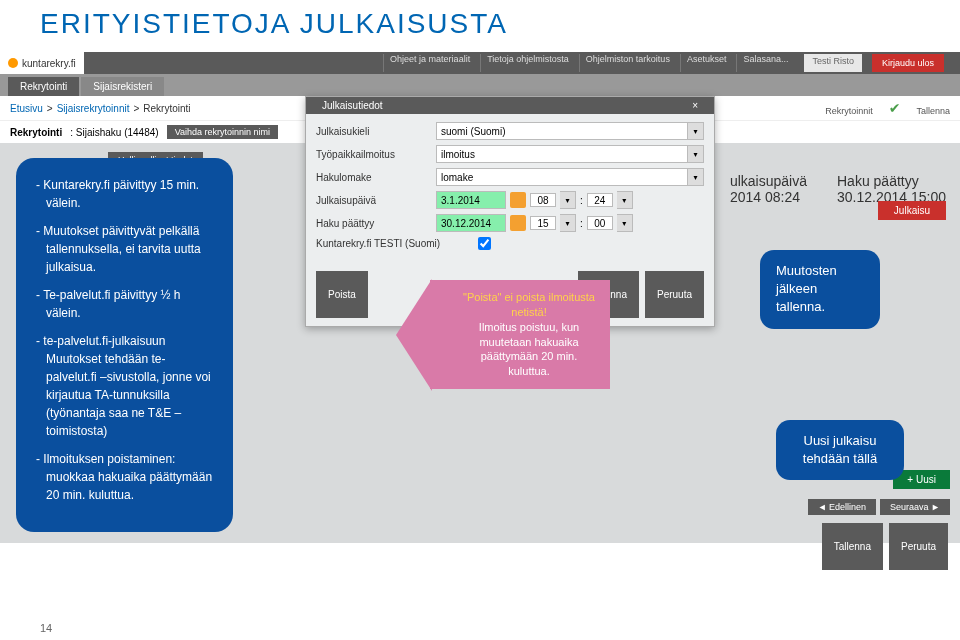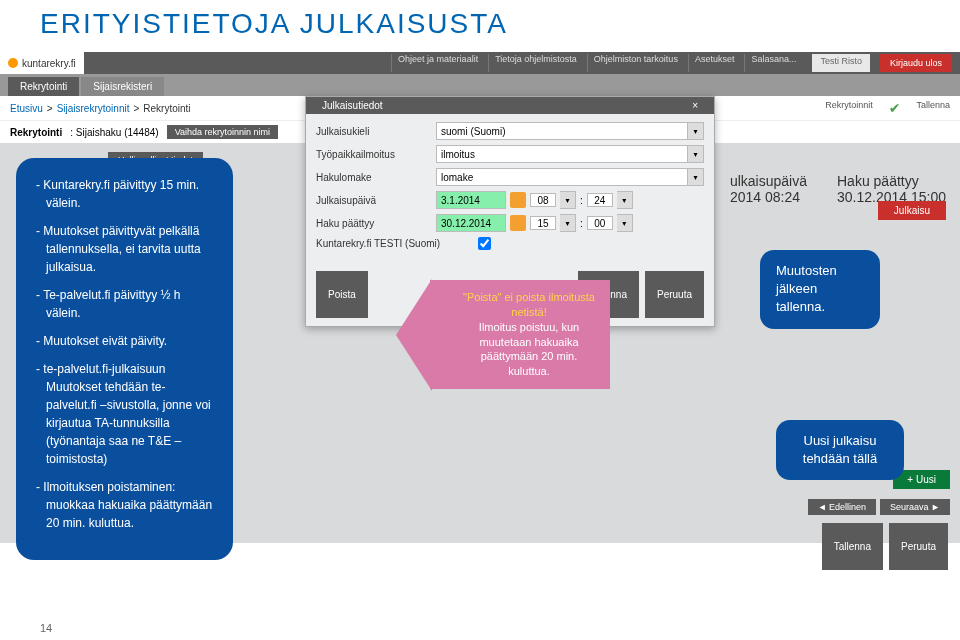--- a/index.html
+++ b/index.html
@@ -6,34 +6,34 @@
   body { width: 960px; height: 640px; background: #fff; position: relative; overflow: hidden; }
   
   .page-title { color: #0066b3; font-size: 28px; font-weight: 300; letter-spacing: 2px; padding: 8px 40px 12px; }
   
   .app { background: #d8dadb; position: relative; }
   
   
   .topbar { background: #5a5a5a; height: 22px; display: flex; align-items: center; font-size: 9px; color: #ddd; }
   .logo-box { background: #fff; height: 22px; padding: 2px 8px; display: flex; align-items: center; font-size: 10px; color: #333; }
   .logo-dot { width: 10px; height: 10px; border-radius: 50%; background: #f90; margin-right: 4px; }
-  .top-links { margin-left: auto; display: flex; gap: 4px; padding-right: 8px; }
+  .top-links { margin-left: auto; display: flex; gap: 4px; padding-right: 16px; }
   .top-link { color: #ddd; padding: 0 6px; border-left: 1px solid #777; }
   .user-badge { background: #e8e8e8; color: #666; padding: 2px 8px; margin: 0 6px; }
   .logout { background: #c9302c; color: #fff; padding: 4px 10px; }
   
   
   .tabs-row { background: #999; height: 22px; display: flex; align-items: flex-end; font-size: 10px; padding-left: 8px; }
   .main-tab { background: #5a5a5a; color: #fff; padding: 4px 12px; margin-right: 2px; }
   .main-tab.inactive { background: #888; }
   
   
   .crumb-row { background: #fff; padding: 4px 10px; font-size: 10px; color: #0066b3; display: flex; align-items: center; }
   .crumb-row .sep { color: #333; margin: 0 4px; }
-  .crumb-right { margin-left: auto; display: flex; gap: 16px; align-items: flex-start; font-size: 9px; color: #555; }
+  .crumb-right { margin-left: auto; display: flex; gap: 16px; align-items: flex-end; font-size: 9px; color: #555; }
   .check { color: #4a9e4a; font-size: 14px; }
   
   
   .subhead { background: #fff; padding: 4px 10px; font-size: 10px; display: flex; align-items: center; gap: 8px; border-top: 1px solid #eee; }
   .subhead .bold { font-weight: bold; }
   .small-btn { background: #5a5a5a; color: #fff; padding: 2px 8px; font-size: 9px; }
   
   
   .content { background: #d8dadb; padding: 6px 8px 60px; position: relative; min-height: 400px; }
   .section-tab { background: #5a5a5a; color: #fff; font-size: 9px; padding: 3px 10px; display: inline-block; margin-left: 100px; }
@@ -217,21 +217,20 @@
     <button class="btn-dark">Tallenna</button>
     <button class="btn-dark">Peruuta</button>
   </div>
 </div>
 
 <div class="callout-left">
   <ul>
     <li>Kuntarekry.fi päivittyy 15 min. välein.</li>
     <li>Muutokset päivittyvät pelkällä tallennuksella, ei tarvita uutta julkaisua.</li>
     <li>Te-palvelut.fi päivittyy ½ h välein.</li>
-    <li>Muutokset eivät päivity.</li>
     <li>te-palvelut.fi-julkaisuun Muutokset tehdään te-palvelut.fi –sivustolla, jonne voi kirjautua TA-tunnuksilla (työnantaja saa ne T&amp;E – toimistosta)</li>
     <li>Ilmoituksen poistaminen: muokkaa hakuaika päättymään 20 min. kuluttua.</li>
   </ul>
 </div>
 
 <div class="arrow-call">
   <div class="arrow-shape">
     <span class="yl">"Poista" ei poista ilmoitusta netistä!</span><br>
     <span>Ilmoitus poistuu, kun muutetaan hakuaika päättymään 20 min. kuluttua.</span>
   </div>

